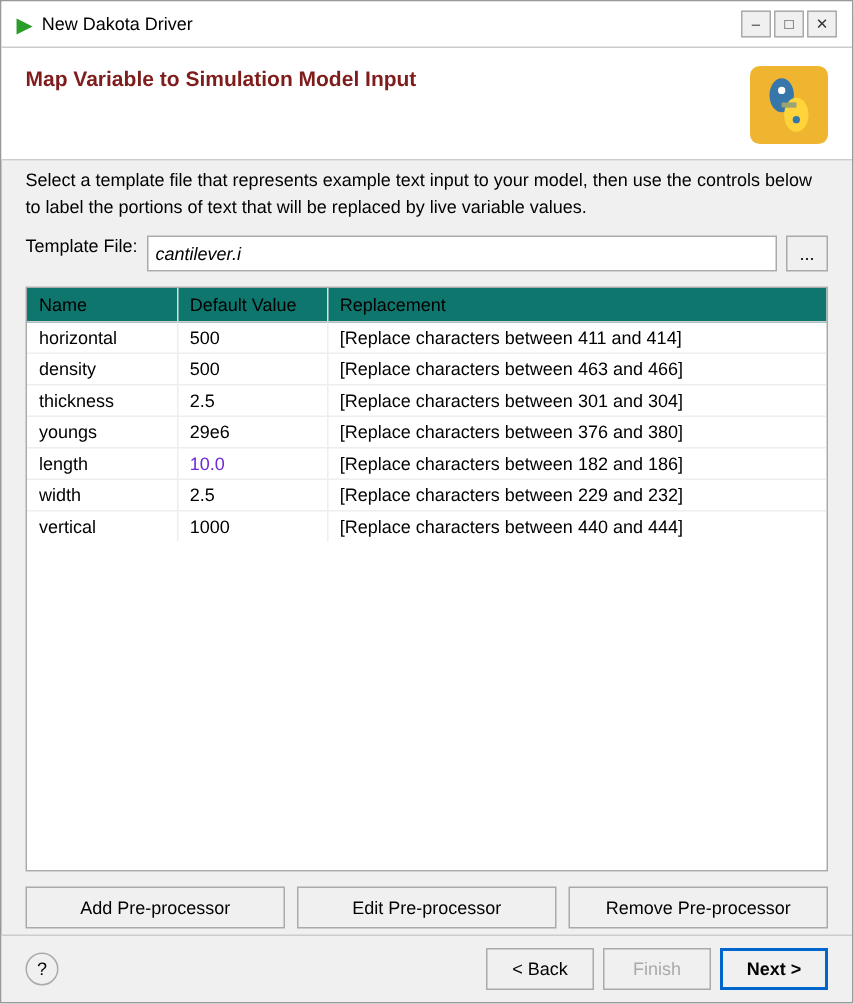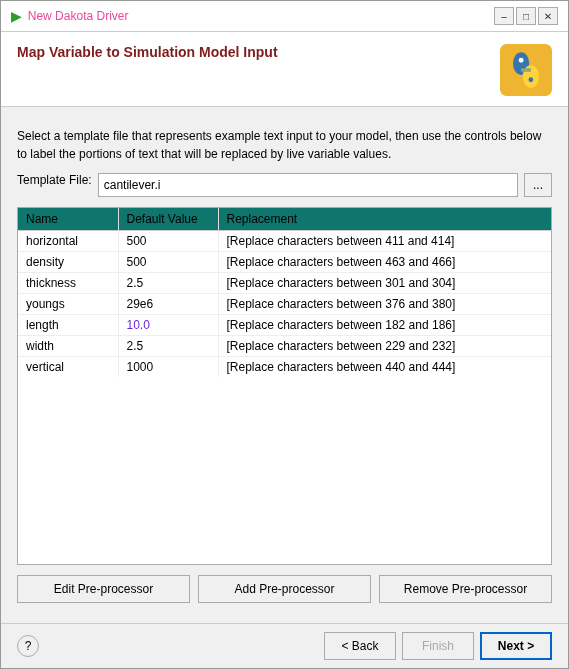--- a/index.html
+++ b/index.html
@@ -32,21 +32,21 @@
       gap: 6px;
     }
     .title-bar-icon {
       color: #2a9d2a;
       font-size: 14px;
     }
     .title-bar-text {
       font-size: 12px;
       font-weight: normal;
       flex: 1;
-      color: #ec4899;
+      color: #000000;
     }
     .title-bar-controls {
       display: flex;
       gap: 2px;
     }
     .title-bar-btn {
       width: 20px;
       height: 18px;
       background: #f0f0f0;
       border: 1px solid #aaa;
@@ -79,21 +79,21 @@
     }
     .python-logo {
       width: 52px;
       height: 52px;
       margin-left: 10px;
       flex-shrink: 0;
     }
 
     .content {
       flex: 1;
-      padding: 20px 16px;
+      padding: 4px 16px;
       display: flex;
       flex-direction: column;
       gap: 10px;
     }
     .description {
       font-size: 12px;
       color: #000;
       line-height: 1.5;
     }
     .template-row {
@@ -104,20 +104,21 @@
       font-size: 12px;
       white-space: nowrap;
     }
     .template-input {
       flex: 1;
       height: 24px;
       border: 1px solid #aaa;
       padding: 2px 5px;
       font-size: 12px;
       background: #fff;
+      font-style: italic;
     }
     .browse-btn {
       width: 28px;
       height: 24px;
       border: 1px solid #aaa;
       background: #f0f0f0;
       cursor: pointer;
       font-size: 12px;
       display: flex;
       align-items: center;
@@ -301,22 +302,22 @@
             <tr>
               <td>vertical</td>
               <td>1000</td>
               <td>[Replace characters between 440 and 444]</td>
             </tr>
           </tbody>
       </table>
     </div>
 
     <div class="preprocessor-row">
+      <button class="pre-btn">Add Pre-processor</button>
       <button class="pre-btn">Edit Pre-processor</button>
-      <button class="pre-btn">Add Pre-processor</button>
       <button class="pre-btn">Remove Pre-processor</button>
     </div>
 
   </div>
 
   <div class="footer">
     <div class="footer-left">
       <button class="help-btn">?</button>
     </div>
     <div class="footer-buttons">

